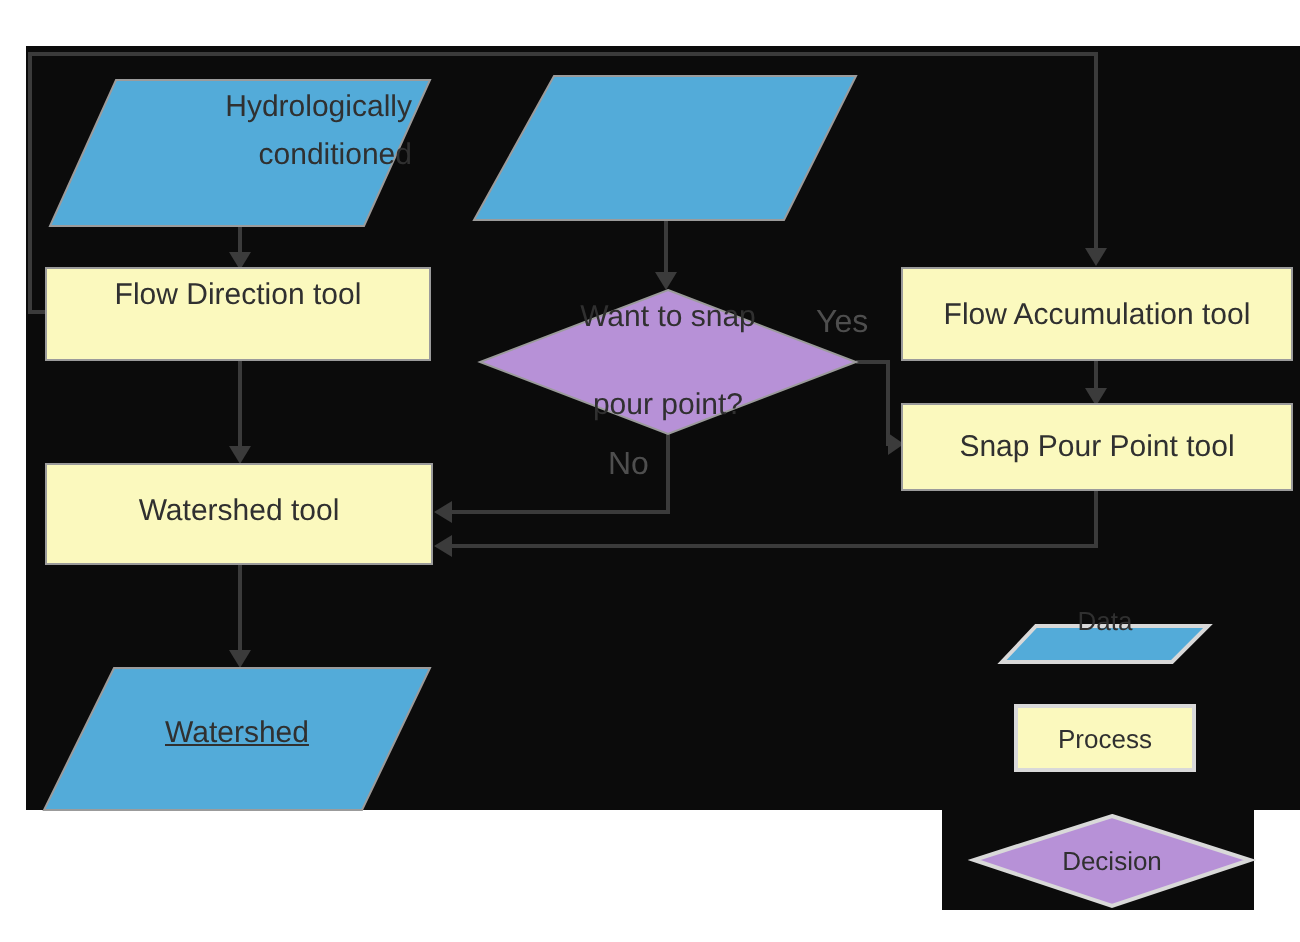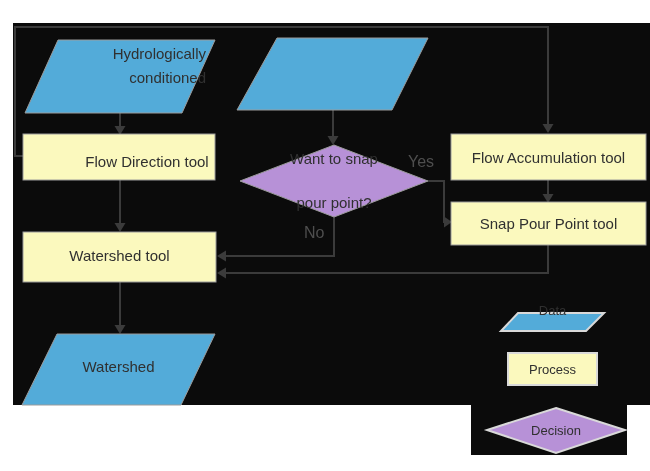--- a/index.html
+++ b/index.html
@@ -68,34 +68,34 @@
     <rect class="legend-shape" x="508" y="353" width="89" height="32" fill="#FBF9BE"></rect>
     <polygon class="legend-shape" points="556,408 625,430 556,453 487,430" fill="#B791D7"></polygon>
   </svg>
 
   <div class="lbl dem-label" style="left:66px;top:42px;width:140px;">
     <span>Hydrologically</span>
     <span>conditioned</span>
   </div>
 
 
-  <div class="lbl node-label" style="left:23px;top:138px;width:192px;height:46px;margin-left:28px;">Flow Direction tool</div>
+  <div class="lbl node-label" style="left:23px;top:124px;width:192px;height:46px;">Flow Direction tool</div>
 
   <div class="lbl node-label col" style="left:250px;top:145px;width:168px;height:72px;">
     <span>Want to snap</span>
     <span>pour point?</span>
   </div>
 
   <div class="lbl node-label" style="left:451px;top:134px;width:195px;height:46px;">Flow Accumulation tool</div>
 
   <div class="lbl node-label" style="left:451px;top:202px;width:195px;height:43px;">Snap Pour Point tool</div>
 
   <div class="lbl node-label" style="left:23px;top:232px;width:193px;height:46px;">Watershed tool</div>
 
-  <div class="lbl node-label" style="left:22px;top:334px;width:193px;height:65px;">Watershed</div>
+  <div class="lbl node-label" style="left:22px;top:334px;width:193px;height:65px;text-decoration:underline;">Watershed</div>
 
   <div class="lbl edge-label" style="left:408px;top:153px;">Yes</div>
   <div class="lbl edge-label" style="left:304px;top:224px;">No</div>
 
   <div class="lbl node-label legend-label" style="left:501px;top:301px;width:103px;height:18px;">Data</div>
   <div class="lbl node-label legend-label" style="left:508px;top:353px;width:89px;height:32px;">Process</div>
   <div class="lbl node-label legend-label" style="left:487px;top:408px;width:138px;height:45px;">Decision</div>
 
 </div>
 

